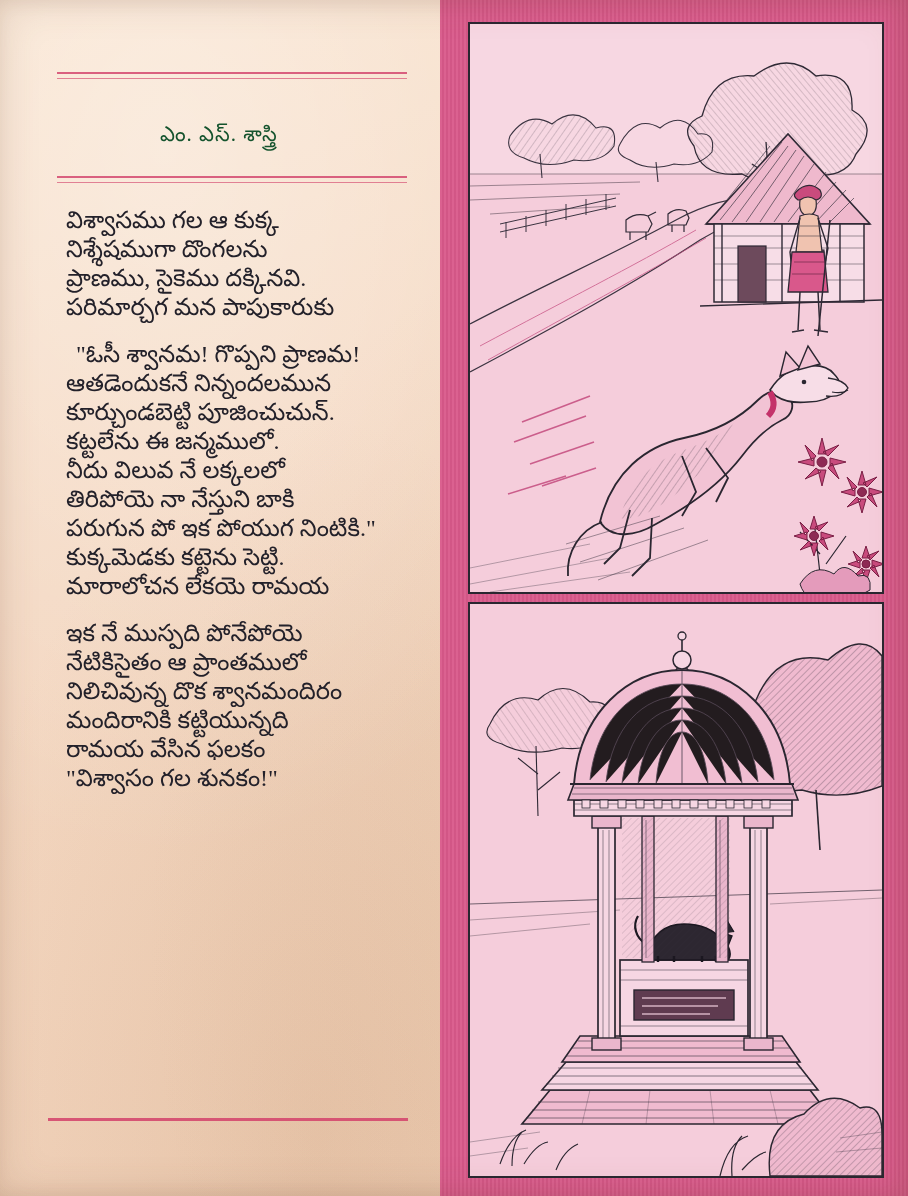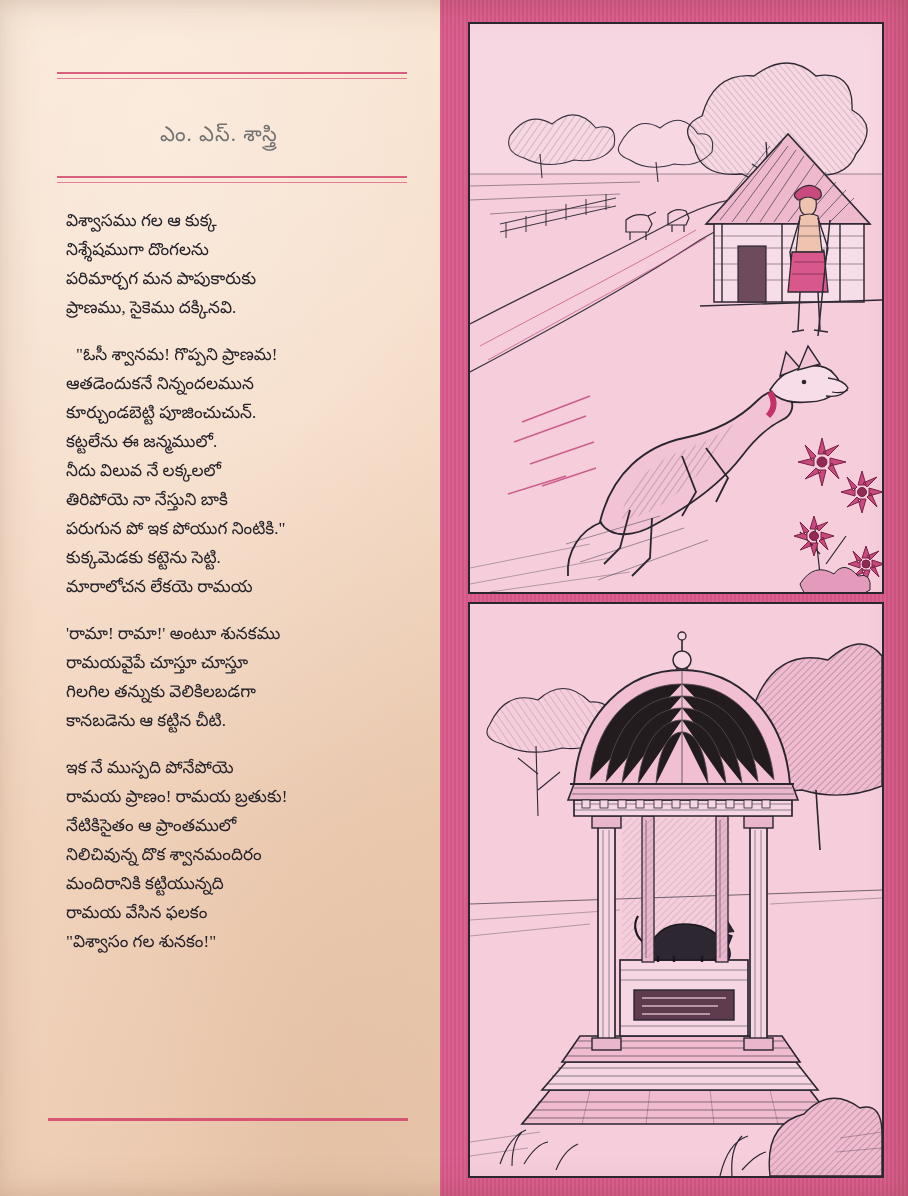--- a/index.html
+++ b/index.html
@@ -69,32 +69,32 @@
     opacity: 0.9;
   }
 
   #author-line {
     position: absolute;
     left: 160px;
     top: 122px;
     width: 250px;
     font-family: "Liberation Serif", serif;
     font-size: 21px;
-    color: #737373;
+    color: #14532d;
     letter-spacing: 1px;
     white-space: nowrap;
   }
 
   #poem {
     position: absolute;
     left: 66px;
     top: 206px;
     width: 340px;
     font-family: "Liberation Serif", serif;
-    font-size: 17px;
+    font-size: 24px;
     line-height: 29px;
     color: #23212a;
   }
   .stanza { margin-bottom: 18px; }
   .stanza .line { white-space: nowrap; }
   .stanza.indented .line:first-child { padding-left: 10px; }
 
   
   #art-column {
     position: absolute;
@@ -156,46 +156,39 @@
     <div class="rule-group" id="rule-mid">
       <div class="rule"></div>
       <div class="rule thin"></div>
     </div>
 
     <div id="poem">
 
       <div class="stanza">
         <div class="line">విశ్వాసము గల ఆ కుక్క</div>
         <div class="line">నిశ్శేషముగా దొంగలను</div>
+        <div class="line">ప్రాణము, సైకెము దక్కినవి.</div>
         <div class="line">పరిమార్చగ మన పాపుకారుకు</div>
-        <div class="line">ప్రాణము, సైకెము దక్కినవి.</div>
       </div>
 
       <div class="stanza indented">
         <div class="line">"ఓసీ శ్వానమ! గొప్పని ప్రాణమ!</div>
         <div class="line">ఆతడెందుకనే నిన్నందలమున</div>
         <div class="line">కూర్చుండబెట్టి పూజించుచున్.</div>
         <div class="line">కట్టలేను ఈ జన్మములో.</div>
         <div class="line">నీదు విలువ నే లక్కలలో</div>
         <div class="line">తిరిపోయె నా నేస్తుని బాకి</div>
         <div class="line">పరుగున పో ఇక పోయుగ నింటికి."</div>
         <div class="line">కుక్కమెడకు కట్టెను సెట్టి.</div>
         <div class="line">మారాలోచన లేకయె రామయ</div>
       </div>
 
-      <div class="stanza">
-        <div class="line">'రామా! రామా!' అంటూ శునకము</div>
-        <div class="line">రామయవైపే చూస్తూ చూస్తూ</div>
-        <div class="line">గిలగిల తన్నుకు వెలికిలబడగా</div>
-        <div class="line">కానబడెను ఆ కట్టిన చీటి.</div>
-      </div>
 
       <div class="stanza">
         <div class="line">ఇక నే ముస్పది పోనేపోయె</div>
-        <div class="line">రామయ ప్రాణం! రామయ బ్రతుకు!</div>
         <div class="line">నేటికిసైతం ఆ ప్రాంతములో</div>
         <div class="line">నిలిచివున్న దొక శ్వానమందిరం</div>
         <div class="line">మందిరానికి కట్టియున్నది</div>
         <div class="line">రామయ వేసిన ఫలకం</div>
         <div class="line">"విశ్వాసం గల శునకం!"</div>
       </div>
 
     </div>
 
     <div id="rule-bottom"></div>

